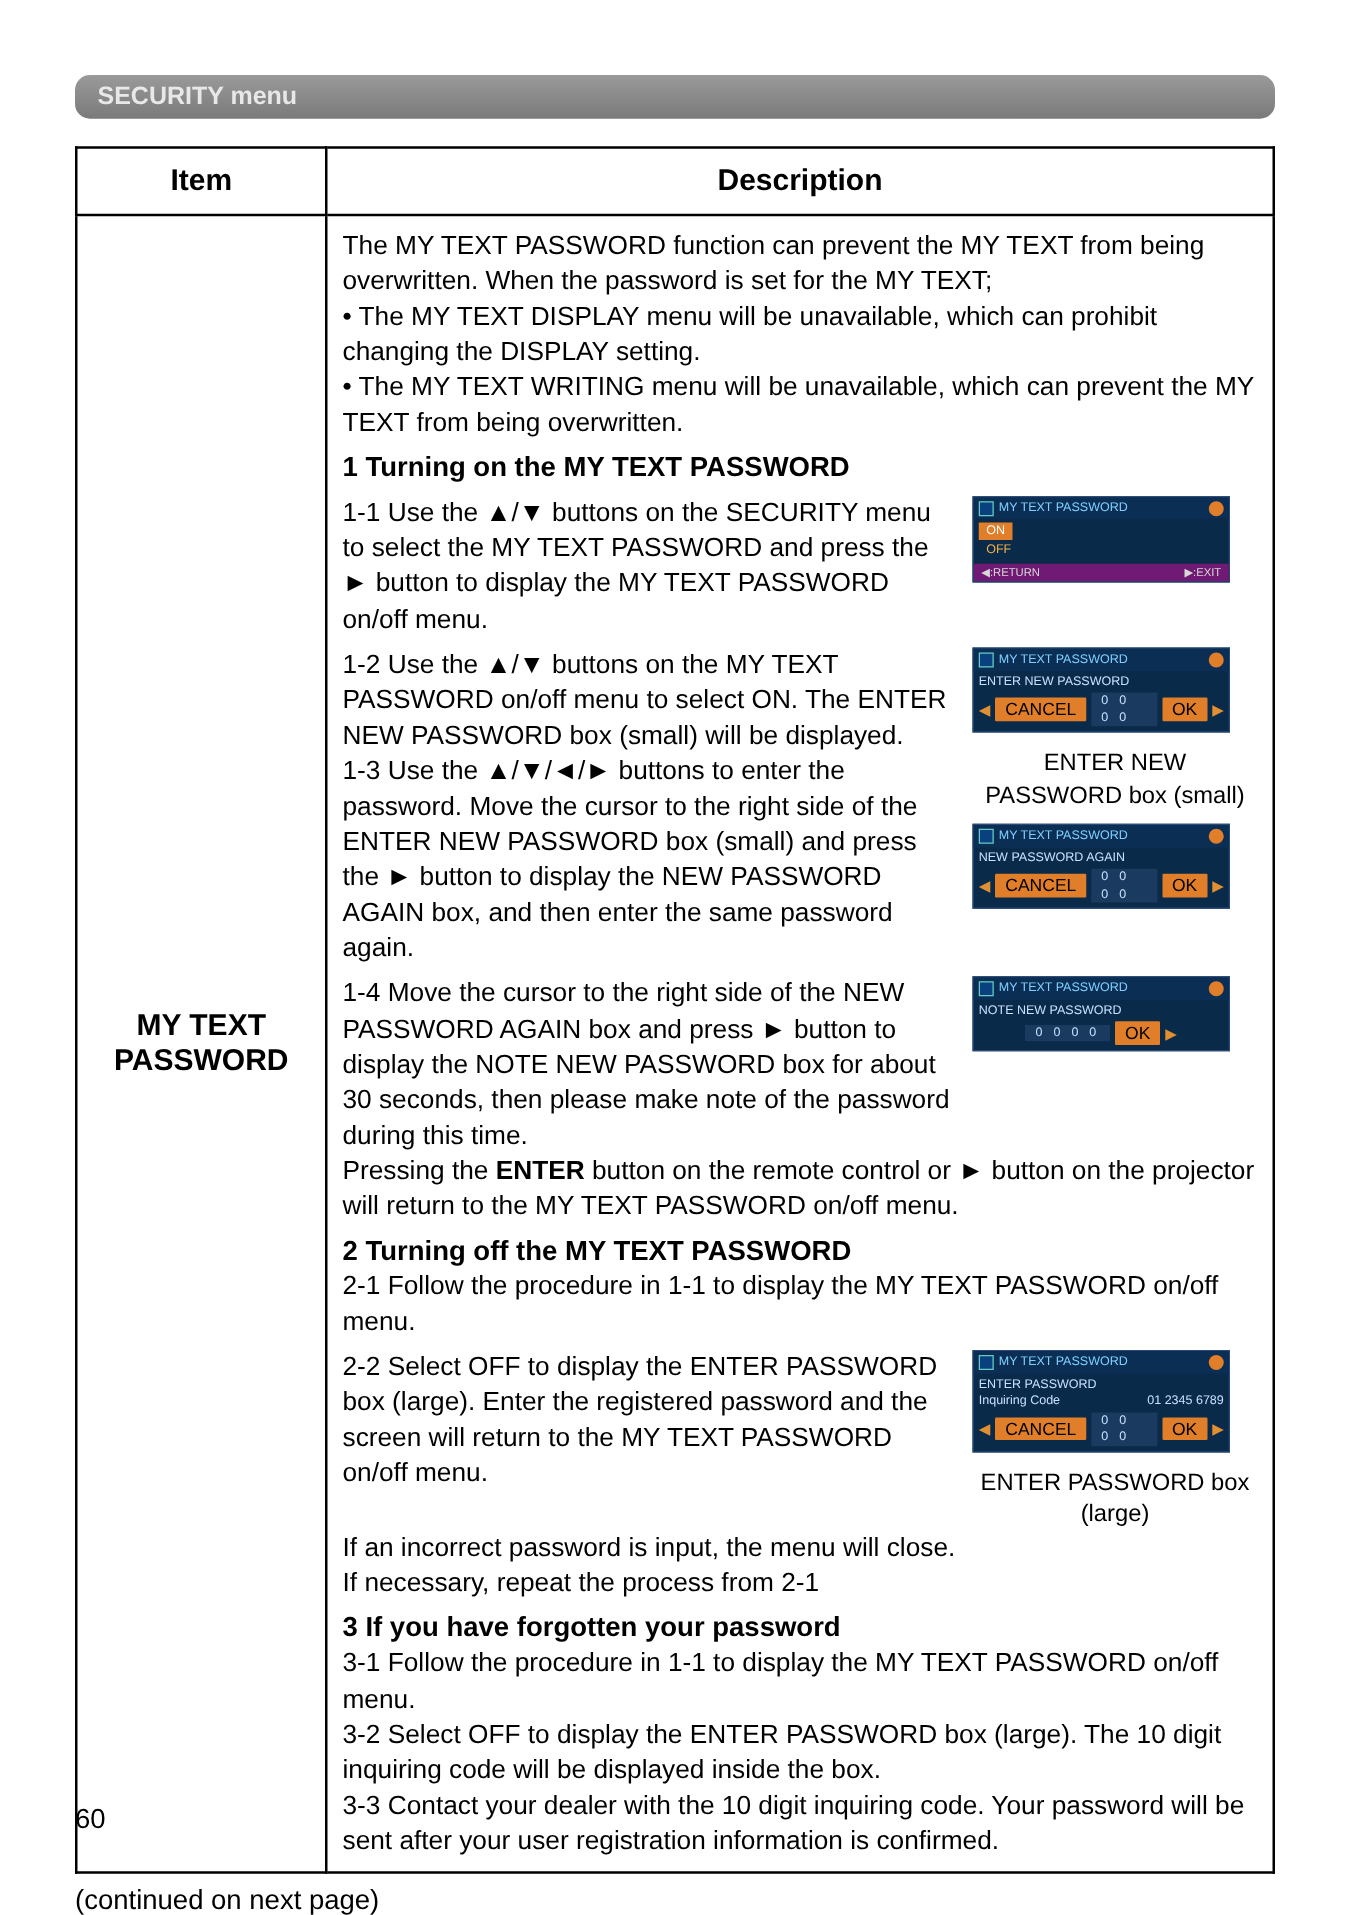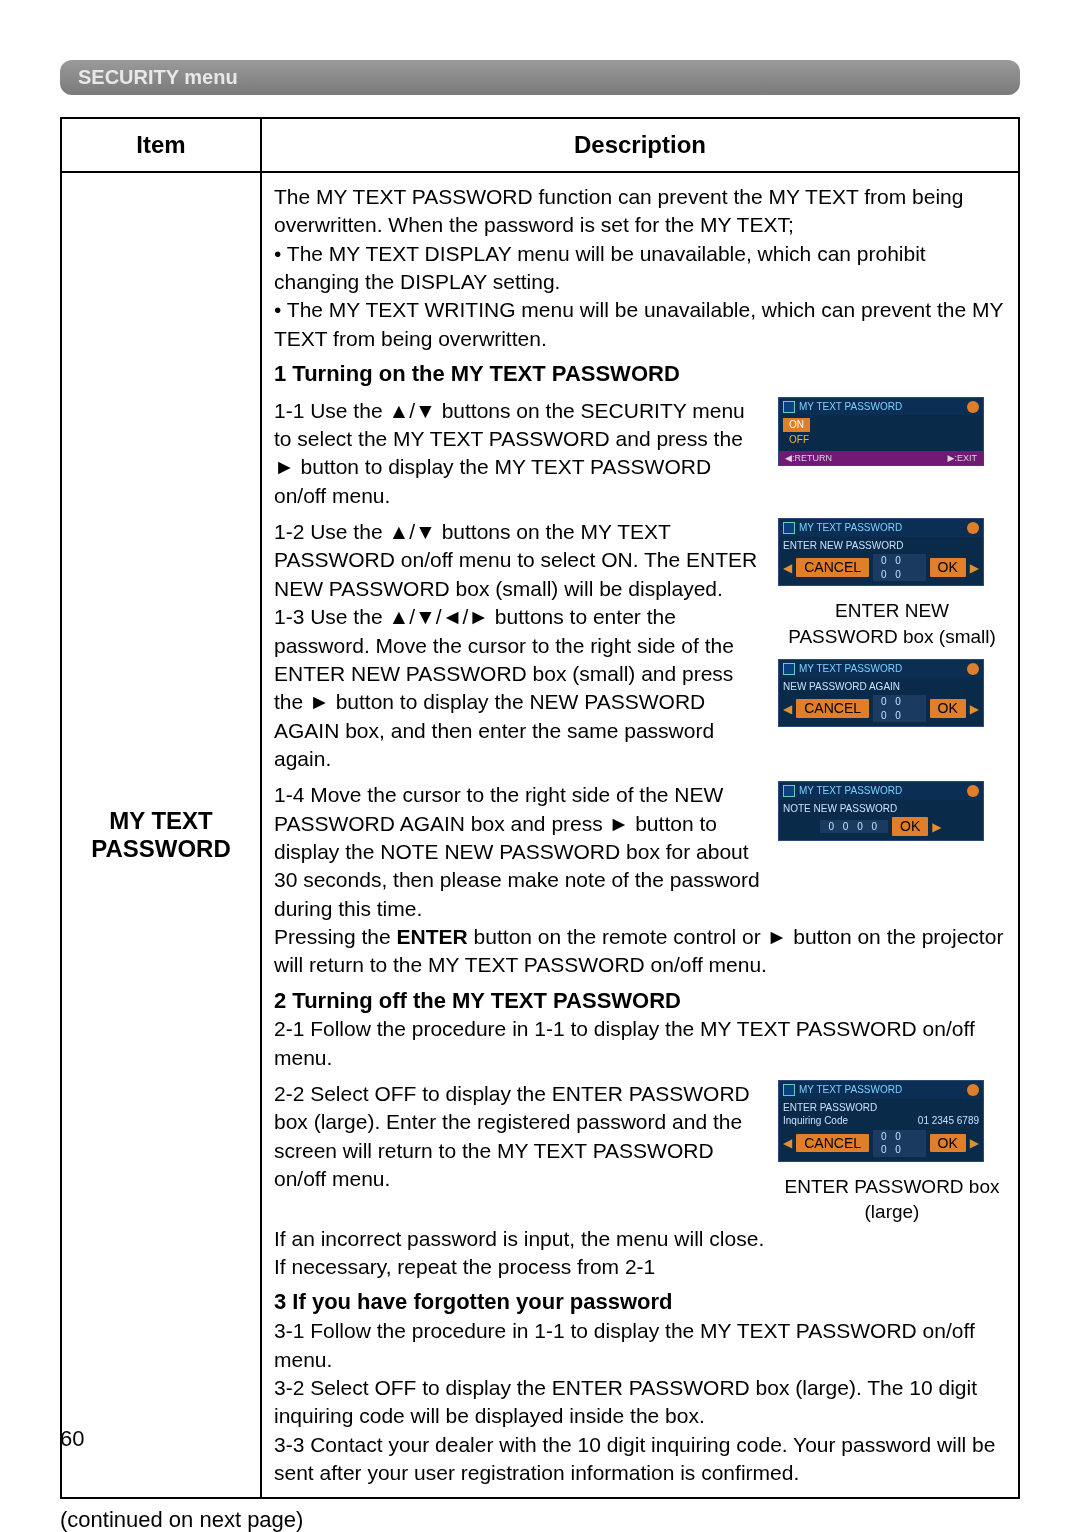--- a/index.html
+++ b/index.html
@@ -26,21 +26,21 @@
   .dlg .footer { background:#701a75; display:flex; justify-content:space-between; padding:1px 6px; font-size:9px; color:#d8d8d8; }
   .barline { display:flex; align-items:center; gap:4px; margin-top:2px; }
   .chip { background:#e07e2a; color:#000; padding:0 8px; font-size:14px; border-radius:1px; }
   .chip.ok { background:#e07e2a; color:#000; }
   .numbox { background:#1a3a60; color:#c8e0ff; padding:0 8px; font-size:10px; letter-spacing:3px; }
   .lt { color:#e09030; font-size:12px; }
   .gt { color:#e09030; font-size:12px; }
   .caption { text-align:center; font-size:19px; margin-top:12px; }
   .smalltxt { color:#c8e0ff; font-size:10px; }
   .continued { font-size: 22px; margin-top: 8px; }
-  .pagenum { position: absolute; bottom: 80px; left: 60px; font-size: 22px; }
+  .pagenum { position: absolute; bottom: 64px; left: 60px; font-size: 22px; }
 </style>
 </head>
 <body>
 
 <div class="page">
   <div class="sec-header">SECURITY menu</div>
 
   <table class="main">
     <tbody>
         <tr>

